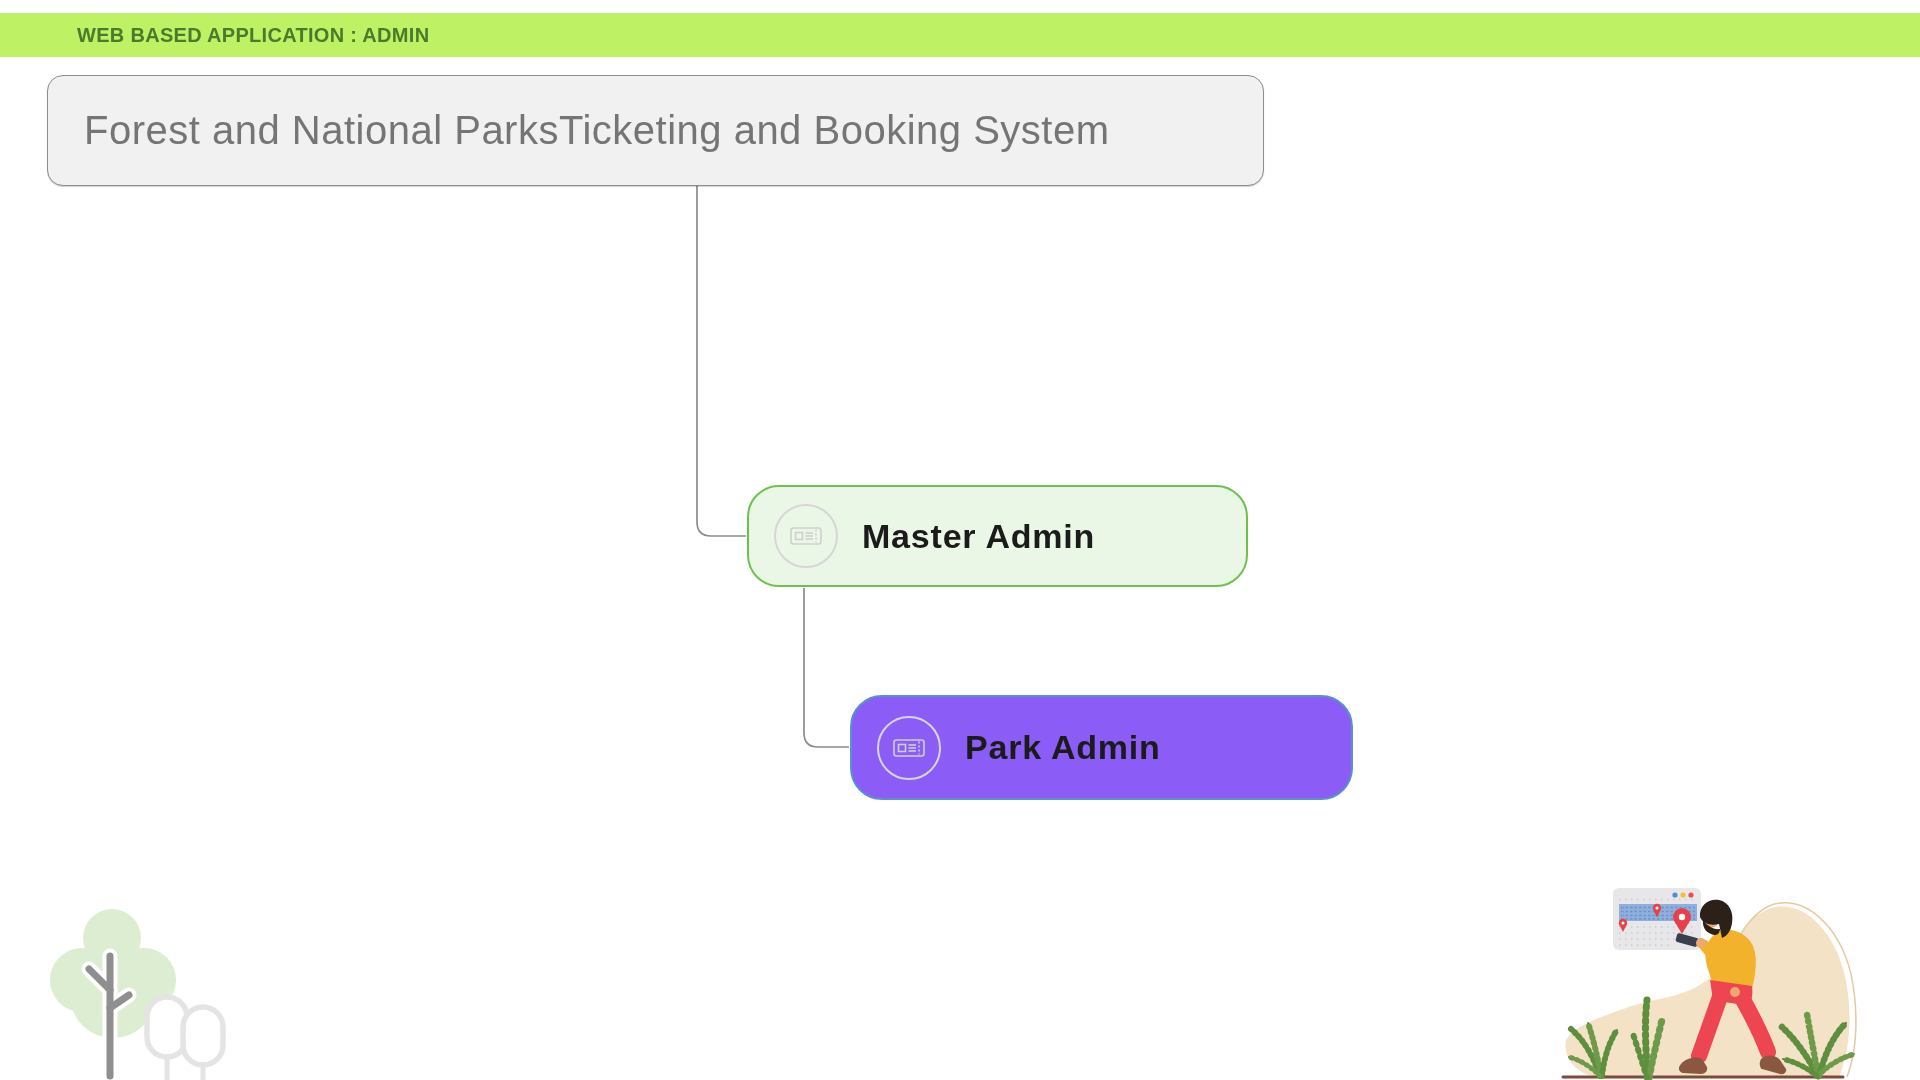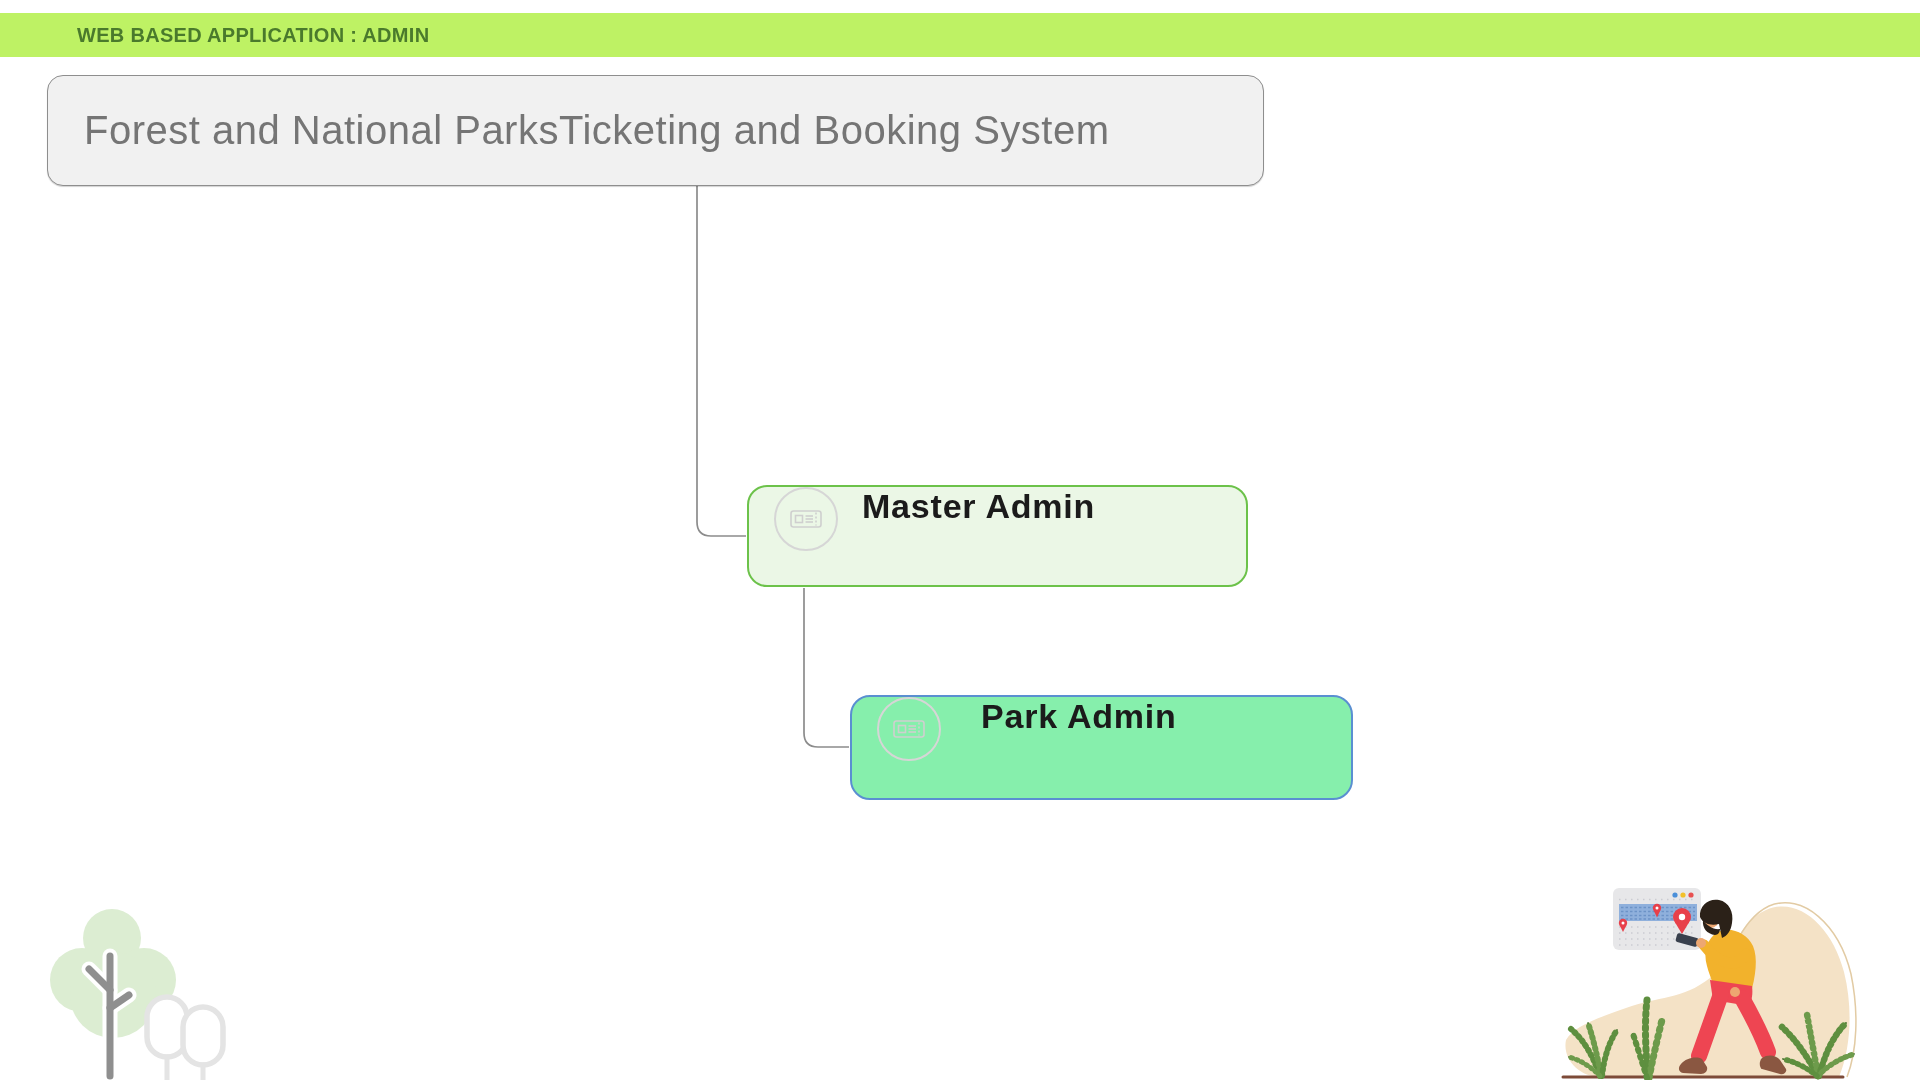--- a/index.html
+++ b/index.html
@@ -13,23 +13,23 @@
   
   .connectors{position:absolute;left:0;top:0;width:1920px;height:1080px;pointer-events:none;}
 
   
   .root-node{position:absolute;left:47px;top:75px;width:1217px;height:111px;background:#f1f1f1;
     border:1.5px solid #8e8e8e;border-radius:16px;box-sizing:border-box;display:flex;align-items:center;
     box-shadow:0 1px 1px rgba(0,0,0,0.18);}
   .root-label{margin-left:36px;font-size:40px;letter-spacing:0.5px;color:#757575;white-space:nowrap;}
 
   
-  .node{position:absolute;box-sizing:border-box;display:flex;border-radius:20px;}
+  .node{position:absolute;box-sizing:border-box;display:flex;align-items:center;border-radius:32px;}
   .node-master{left:747px;top:485px;width:501px;height:102px;background:#ebf7e6;border:2px solid #6cc24a;}
-  .node-park{left:850px;top:695px;width:503px;height:105px;background:#86efac;border:2px solid #5a8fd1;gap:16px;}
+  .node-park{left:850px;top:695px;width:503px;height:105px;background:#8b5cf6;border:2px solid #5a8fd1;}
   .node-circle{flex:0 0 auto;width:64px;height:64px;margin-left:25px;border:2px solid #d6d6d6;border-radius:50%;
     display:flex;align-items:center;justify-content:center;box-sizing:border-box;background:transparent;}
   .node-label{margin-left:24px;font-size:34px;font-weight:600;letter-spacing:0.8px;color:#1b1b1b;white-space:nowrap;}
 
   
   .trees{position:absolute;left:30px;top:890px;}
   .scene{position:absolute;left:1560px;top:868px;}
 </style>
 </head>
 <body>

